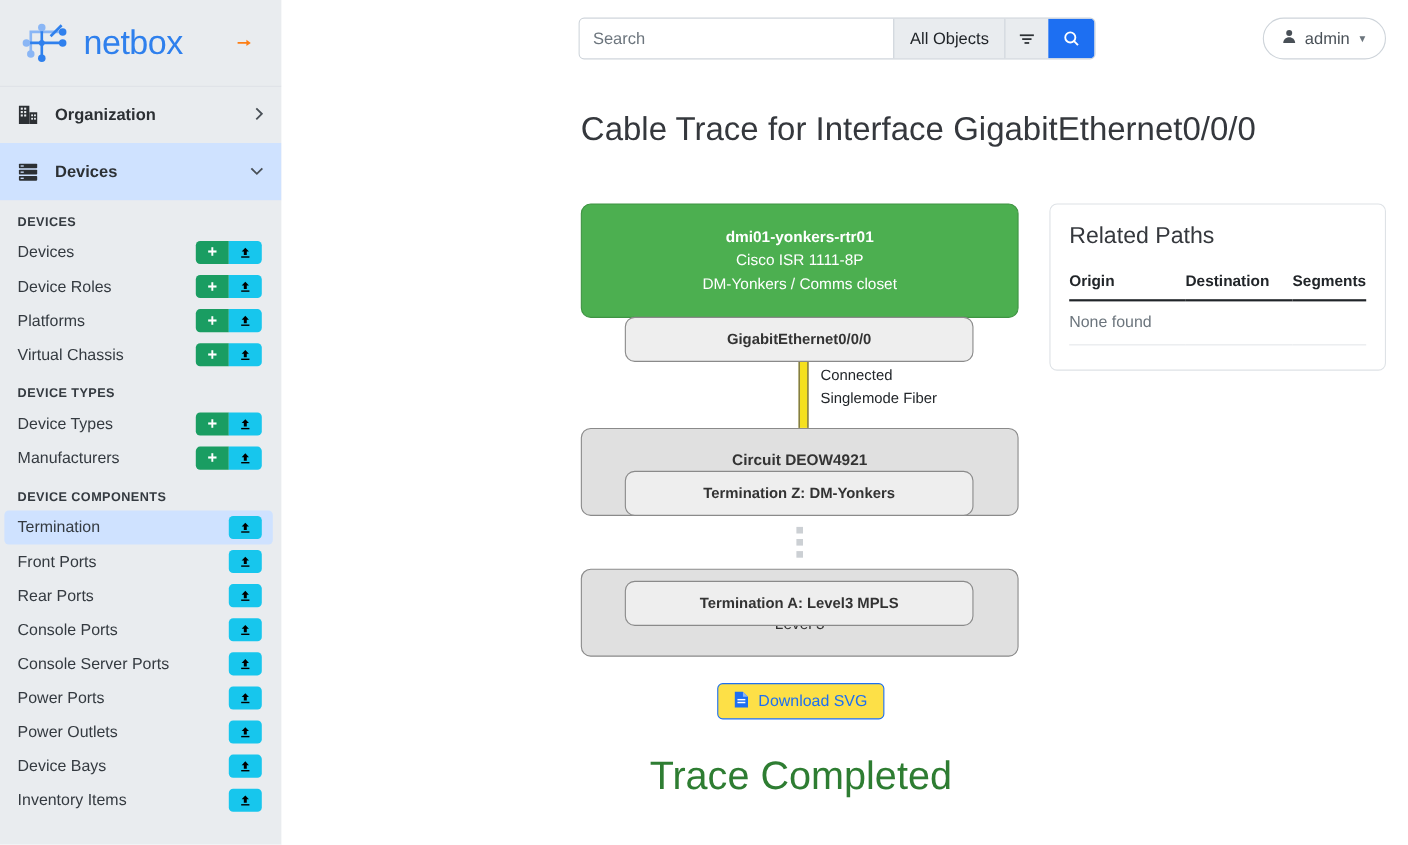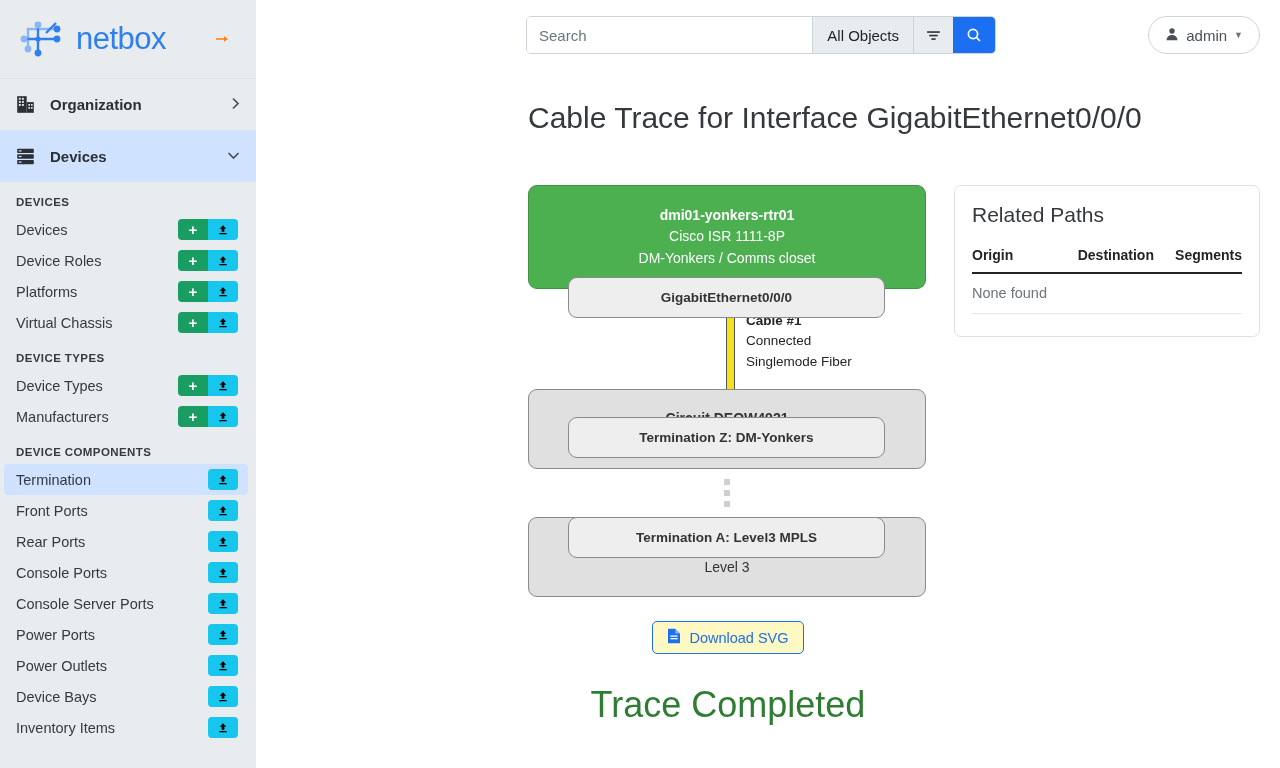--- a/index.html
+++ b/index.html
@@ -141,21 +141,21 @@
     background: #4caf50; border: 1px solid #3f9443;
     color: #fff; position: relative;
   }
   .node-device .n1 { font-size: 14px; font-weight: 700; line-height: 1.55; }
   .node-device .n2, .node-device .n3 { font-size: 14px; font-weight: 400; line-height: 1.55; }
 
   .node-term {
     width: 317px; height: 41px;
     background: #eeeeee; border: 1px solid #8a8a8a;
     font-size: 13.5px; font-weight: 700; color: #333;
-    margin: 0 auto;
+    margin: 11px auto;
   }
   .node-circuit {
     width: 398px; height: 80px;
     background: #e0e0e0; border: 1px solid #8a8a8a;
     color: #333;
   }
   .node-circuit .c1 { font-size: 14px; font-weight: 700; line-height: 1.5; }
   .node-circuit .c2 { font-size: 14px; font-weight: 400; line-height: 1.5; }
   .node-provider {
     width: 398px; height: 80px;
@@ -184,21 +184,21 @@
     height: 48px; display: flex; flex-direction: column;
     align-items: center; justify-content: center; gap: 5px;
   }
   .dotted-link i { display: block; width: 6px; height: 6px; background: #ccd0d4; }
 
   .dl-btn-row { display: flex; justify-content: center; padding-top: 24px; }
   .dl-btn {
     display: inline-flex; align-items: center; gap: 8px;
     height: 33px; padding: 0 14px;
     border: 1px solid #1d6ff2; border-radius: 5px;
-    background: #fef9c3; color: #1d6ff2;
+    background: #fde047; color: #1d6ff2;
     font-size: 14.5px; cursor: pointer;
     font-family: "Liberation Sans", sans-serif;
   }
   .trace-done {
     text-align: center; color: #2e7d32;
     font-size: 36px; font-weight: 400; padding-top: 30px;
   }
 
   
   .paths-col { flex: 1; max-width: 566px; }

